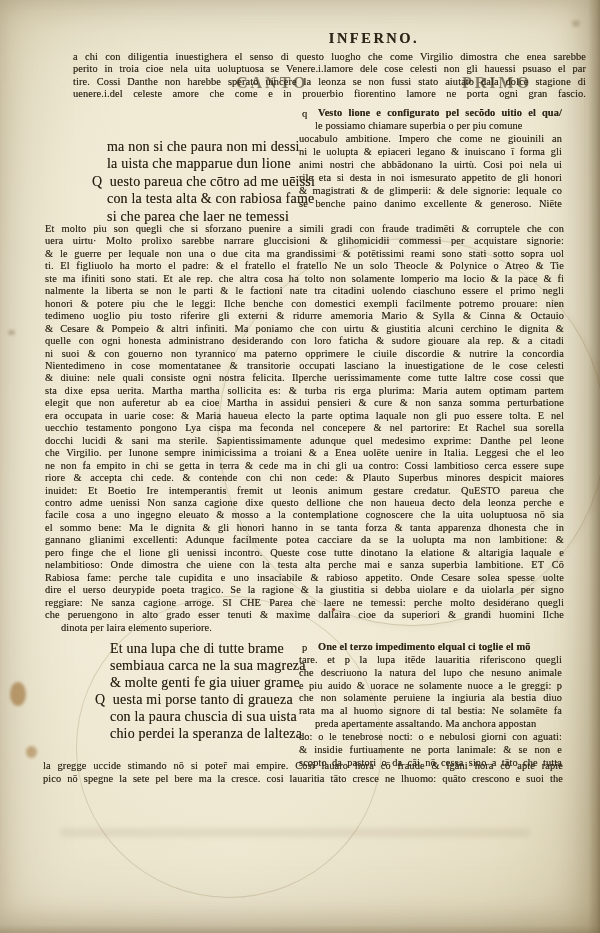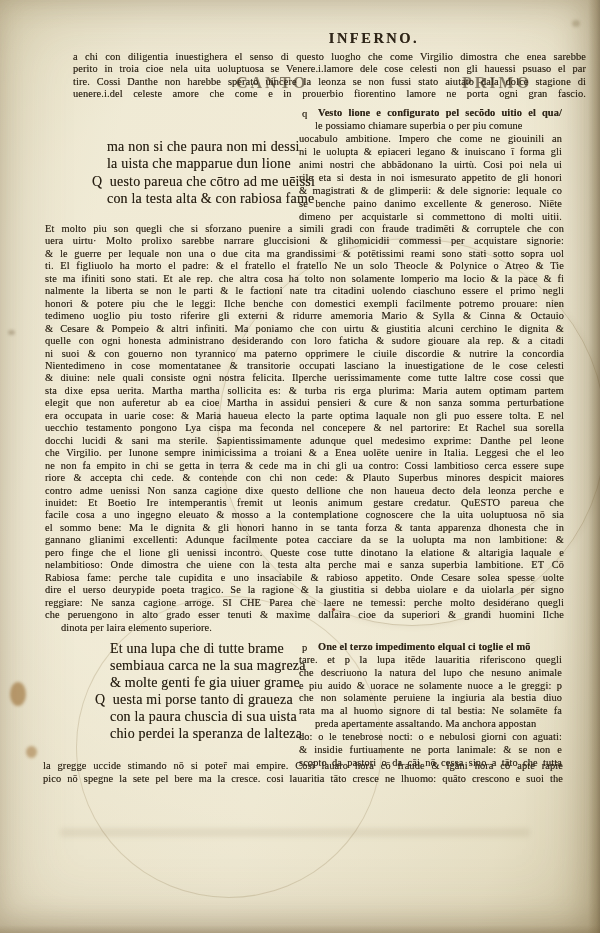--- a/index.html
+++ b/index.html
@@ -90,33 +90,33 @@
       <div class="line">perito in troia cioe nela uita uoluptuosa se Venere.i.lamore dele cose celesti non gli hauessi psuaso el par</div>
       <div class="line">tire. Cossi Danthe non harebbe sperato uincere la leonza se non fussi stato aiutato dala dolce stagione di</div>
       <div class="line">uenere.i.del celeste amore che come e in prouerbio fiorentino lamore ne porta ogni gran fascio.</div>
     </div>
 
   <div class="verse verse1 ink">
       <div class="vline">ma non si che paura non mi dessi</div>
       <div class="vline">la uista che mapparue dun lione</div>
       <div class="vline qline">Q uesto pareua che cōtro ad me uēissi</div>
       <div class="vline">con la testa alta &amp; con rabiosa fame</div>
+      <div class="vline">si che parea che laer ne temessi</div>
     </div>
 
   <div class="rcol rcol1 smalltext jlines ink">
     <span class="pmark">q</span>
   <div class="line">Vesto lione e configurato pel secōdo uitio el qua/</div>
       <div class="line short">le possiamo chiamare superbia o per piu comune</div>
       <div class="line">uocabulo ambitione. Impero che come ne giouinili an</div>
       <div class="line">ni le uolupta &amp; epiaceri legano &amp; inuiscano ī forma gli</div>
       <div class="line">animi nostri che abbādonano la uirtù. Cosi poi nela ui</div>
       <div class="line">rile eta si desta in noi ismesurato appetito de gli honori</div>
       <div class="line">&amp; magistrati &amp; de glimperii: &amp; dele signorie: lequale co</div>
       <div class="line">se benche paino danimo excellente &amp; generoso. Niēte</div>
-      <div class="line">dimeno per acquistarle si commettono di molti uitii.</div>
     </div>
 
   <div class="block1 smalltext jlines ink">
       <div class="line">Et molto piu son quegli che si sforzano puenire a simili gradi con fraude tradimēti &amp; corruptele che con</div>
       <div class="line">uera uirtu· Molto prolixo sarebbe narrare gluccisioni &amp; glihomicidii commessi per acquistare signorie:</div>
       <div class="line">&amp; le guerre per lequale non una o due cita ma grandissimi &amp; potētissimi reami sono stati sotto sopra uol</div>
       <div class="line">ti. El figliuolo ha morto el padre: &amp; el fratello el fratello Ne un solo Theocle &amp; Polynice o Atreo &amp; Tie</div>
       <div class="line">ste ma ifiniti sono stati. Et ale rep. che altra cosa ha tolto non solamente lomperio ma locio &amp; la pace &amp; fi</div>
       <div class="line">nalmente la liberta se non le parti &amp; le factioni nate tra citadini uolendo ciaschuno essere el primo negli</div>
       <div class="line">honori &amp; potere piu che le leggi: Ilche benche con domestici exempli facilmente potremo prouare: nien</div>
@@ -127,22 +127,22 @@
       <div class="line">Nientedimeno in cose momentatanee &amp; transitorie occupati lasciano la inuestigatione de le cose celesti</div>
       <div class="line">&amp; diuine: nele quali consiste ogni nostra felicita. Ilperche uerissimamente come tutte laltre cose cossi que</div>
       <div class="line">sta dixe epsa uerita. Martha martha sollicita es: &amp; turba ris erga plurima: Maria autem optimam partem</div>
       <div class="line">elegit que non auferetur ab ea cioe Martha in assidui pensieri &amp; cure &amp; non sanza somma perturbatione</div>
       <div class="line">era occupata in uarie cose: &amp; Maria haueua electo la parte optima laquale non gli puo essere tolta. E nel</div>
       <div class="line">uecchio testamento pongono Lya cispa ma feconda nel concepere &amp; nel partorire: Et Rachel sua sorella</div>
       <div class="line">docchi lucidi &amp; sani ma sterile. Sapientissimamente adunque quel medesimo exprime: Danthe pel leone</div>
       <div class="line">che Virgilio. per Iunone sempre inimicissima a troiani &amp; a Enea uolēte uenire in Italia. Leggesi che el leo</div>
       <div class="line">ne non fa empito in chi se getta in terra &amp; cede ma in chi gli ua contro: Cossi lambitioso cerca essere supe</div>
       <div class="line">riore &amp; accepta chi cede. &amp; contende con chi non cede: &amp; Plauto Superbus minores despicit maiores</div>
+      <div class="line">inuidet: Et Boetio Ire intemperantis fremit ut leonis animum gestare credatur. QuESTO pareua che</div>
       <div class="line">contro adme uenissi Non sanza cagione dixe questo dellione che non haueua decto dela leonza perche e</div>
-      <div class="line">inuidet: Et Boetio Ire intemperantis fremit ut leonis animum gestare credatur. QuESTO pareua che</div>
       <div class="line">facile cosa a uno ingegno eleuato &amp; mosso a la contemplatione cognoscere che la uita uoluptuosa nō sia</div>
       <div class="line">el sommo bene: Ma le dignita &amp; gli honori hanno in se tanta forza &amp; tanta apparenza dhonesta che in</div>
       <div class="line">gannano glianimi excellenti: Adunque facilmente potea cacciare da se la uolupta ma non lambitione: &amp;</div>
       <div class="line">pero finge che el lione gli uenissi incontro. Queste cose tutte dinotano la elatione &amp; altarigia laquale e</div>
       <div class="line">nelambitioso: Onde dimostra che uiene con la testa alta perche mai e sanza superbia lambitione. ET Cō</div>
       <div class="line">Rabiosa fame: perche tale cupidita e uno insaciabile &amp; rabioso appetito. Onde Cesare solea spesse uolte</div>
       <div class="line">dire el uerso deurypide poeta tragico. Se la ragione &amp; la giustitia si debba uiolare e da uiolarla per signo</div>
       <div class="line">reggiare: Ne sanza cagione arroge. SI CHE Parea che laere ne temessi: perche molto desiderano quegli</div>
       <div class="line">che peruengono in alto grado esser tenuti &amp; maxime dallaira cioe da superiori &amp; grandi huomini Ilche</div>
       <div class="line short">dinota per laira elemento superiore.</div>

